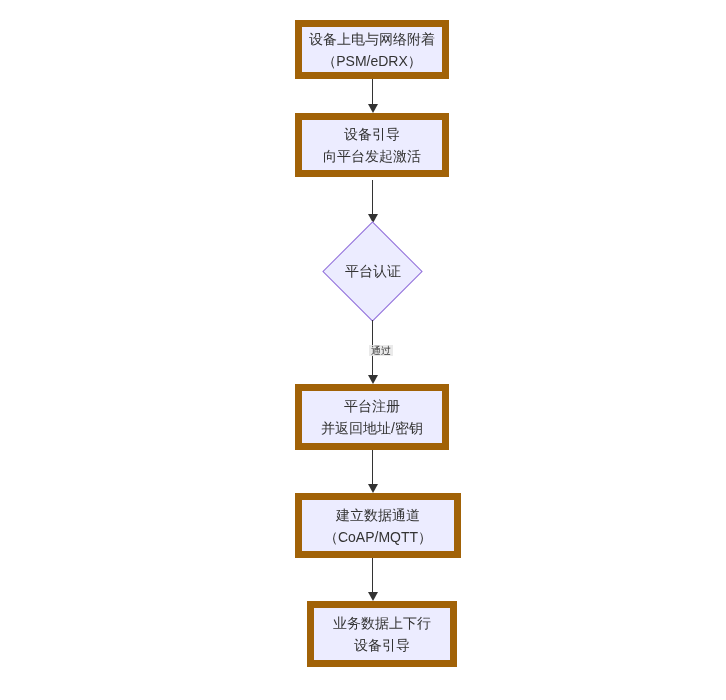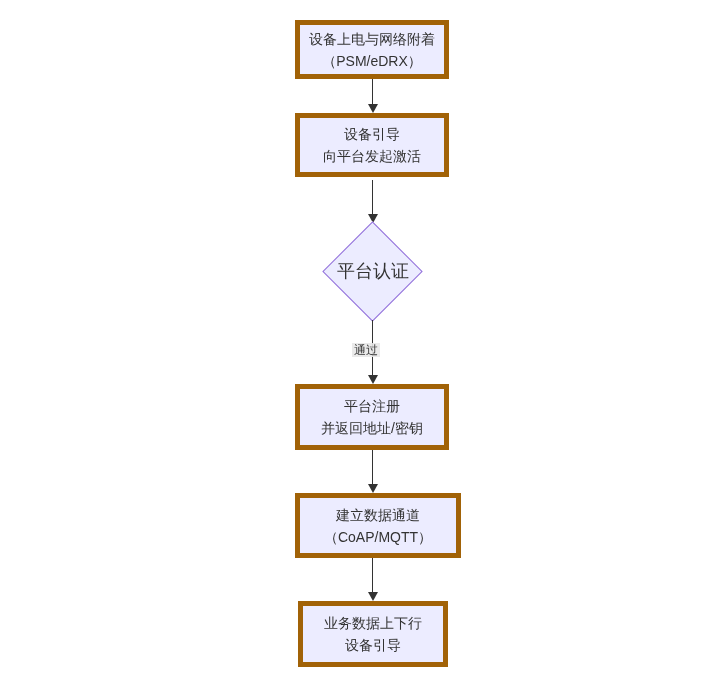--- a/index.html
+++ b/index.html
@@ -12,21 +12,21 @@
     position: relative;
     width: 726px;
     height: 700px;
     background: #ffffff;
     overflow: hidden;
   }
   .node {
     position: absolute;
     box-sizing: border-box;
     background: #ECECFF;
-    border: 5px solid #a16207;
+    border: 7px solid #a16207;
     color: #333333;
     font-size: 14px;
     line-height: 22px;
     display: flex;
     flex-direction: column;
     justify-content: center;
     align-items: center;
   }
   .node .line {
     white-space: nowrap;
@@ -42,43 +42,43 @@
     border: 1px solid #9370DB;
     transform: rotate(45deg);
   }
   .diamond-label {
     position: absolute;
     left: 323px;
     top: 260px;
     width: 100px;
     text-align: center;
     color: #333333;
-    font-size: 18px;
+    font-size: 14px;
     line-height: 22px;
   }
   .edge-line {
     position: absolute;
     width: 1px;
     background: #333333;
   }
   .arrowhead {
     position: absolute;
     width: 0;
     height: 0;
     border-left: 5px solid transparent;
     border-right: 5px solid transparent;
     border-top: 9px solid #333333;
   }
   .edge-label {
     position: absolute;
-    left: 352px;
+    left: 333px;
     top: 341px;
     width: 60px;
-    text-align: left;
-    font-size: 12px;
+    text-align: right;
+    font-size: 10px;
     line-height: 19px;
     color: #333333;
   }
   .edge-label span {
     background: rgba(232,232,232,0.9);
     padding: 0 2px;
   }
 </style>
 </head>
 <body>
@@ -119,18 +119,18 @@
   <div class="arrowhead" style="left:368px; top:484px;"></div>
 
   <div class="node" style="left:295px; top:493px; width:166px; height:65px;">
     <div class="line">建立数据通道</div>
     <div class="line">（CoAP/MQTT）</div>
   </div>
 
   <div class="edge-line" style="left:372px; top:558px; height:34px;"></div>
   <div class="arrowhead" style="left:368px; top:592px;"></div>
 
-  <div class="node" style="left:298px; top:601px; width:150px; height:66px;">
+  <div class="node" style="left:307px; top:601px; width:150px; height:66px;">
     <div class="line">业务数据上下行</div>
     <div class="line">设备引导</div>
   </div>
 
 </div>
 
 </body></html>

